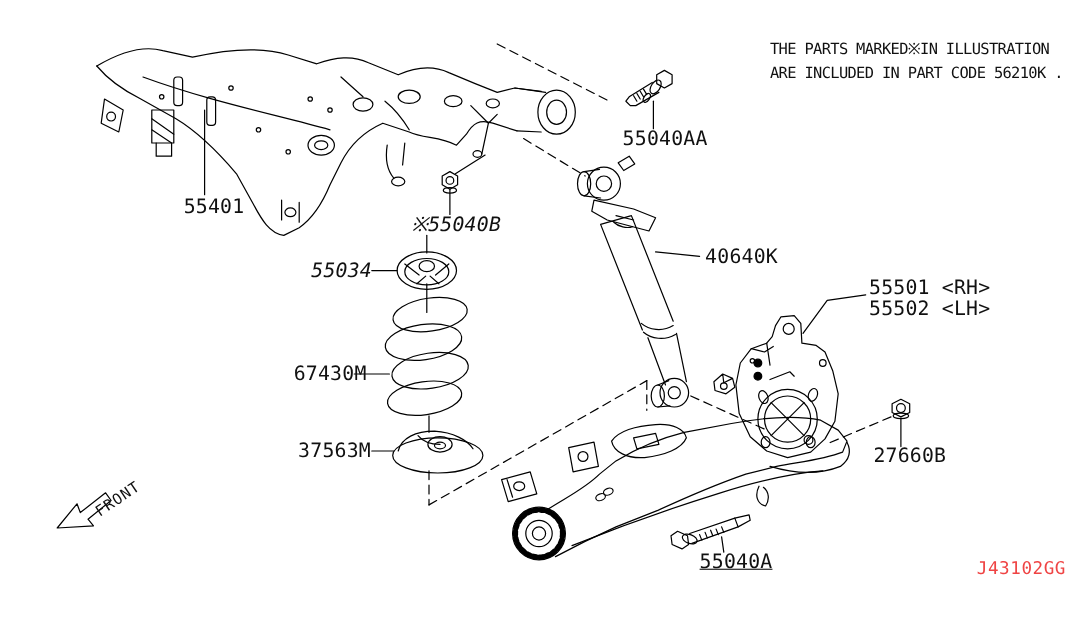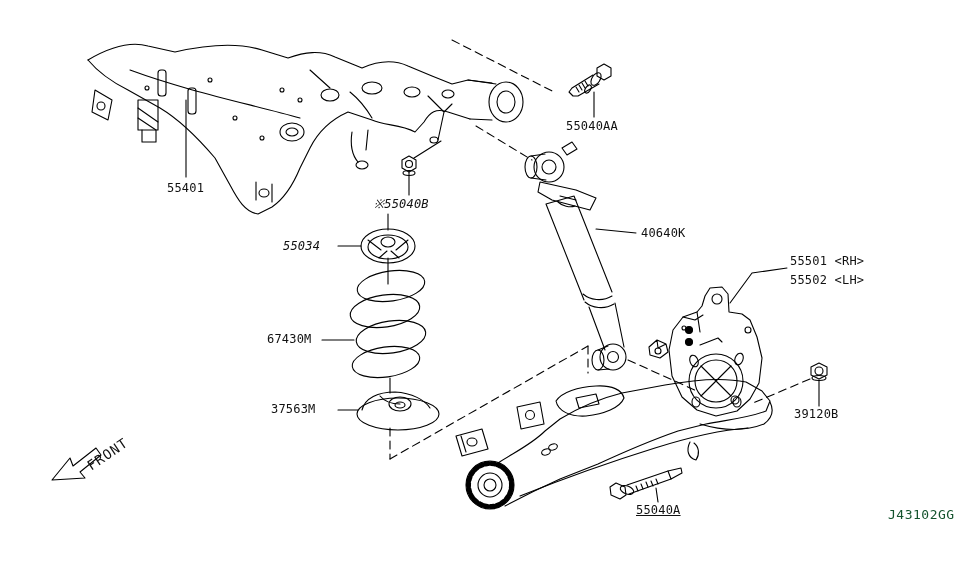--- a/index.html
+++ b/index.html
@@ -1,23 +1,23 @@
 <!DOCTYPE html>
 <html><head>
 <meta charset="utf-8">
 <style>
   html,body{margin:0;padding:0;background:#ffffff;}
   #stage{position:relative;width:975px;height:566px;background:#ffffff;overflow:hidden;
          font-family:"DejaVu Sans Mono","Liberation Mono",monospace;color:#111;}
   #art{position:absolute;left:0;top:0;}
-  .lbl{position:absolute;font-size:12px;line-height:15px;white-space:nowrap;
+  .lbl{position:absolute;font-size:18px;line-height:15px;white-space:nowrap;
        letter-spacing:0.2px;color:#111;}
   .note{position:absolute;font-size:14px;line-height:22px;white-space:nowrap;
         letter-spacing:-0.6px;color:#111;}
-  .code{position:absolute;font-size:13px;letter-spacing:0.5px;color:#14532d;}
+  .code{position:absolute;font-size:16px;letter-spacing:0.5px;color:#ef4444;}
   .front{position:absolute;left:84px;top:460px;font-size:13.5px;letter-spacing:1px;
          transform:rotate(-34deg);transform-origin:0 0;color:#111;}
 </style>
 </head>
 <body>
 
 <div id="stage">
 
   <svg id="art" width="975" height="566" viewBox="0 0 975 566" fill="none" stroke="#000" stroke-width="1.1" stroke-linecap="round" stroke-linejoin="round">
 
@@ -184,29 +184,33 @@
       <path d="M588,346 L588,373"></path>
       <path d="M628,360 L697,391"></path>
       <path d="M810,379 L753,403"></path>
     </g>
 
     <g>
       <path d="M52,480 L70,458 L73,466 L96,448 L101,455 L80,472 L85,478 Z"></path>
     </g>
   </svg>
 
+  <div class="note" style="left:700px;top:34px;">
+    <div>THE PARTS MARKED※IN ILLUSTRATION</div>
+    <div>ARE INCLUDED IN PART CODE 56210K .</div>
+  </div>
 
   <div class="lbl" style="left:167px;top:181px;text-align:right;">55401</div>
   <div class="lbl" style="left:566px;top:119px;">55040AA</div>
   <div class="lbl" style="left:374px;top:197px;font-style:italic;">※55040B</div>
   <div class="lbl" style="left:283px;top:239px;font-style:italic;">55034</div>
   <div class="lbl" style="left:267px;top:332px;">67430M</div>
   <div class="lbl" style="left:271px;top:402px;">37563M</div>
   <div class="lbl" style="left:641px;top:226px;">40640K</div>
   <div class="lbl" style="left:790px;top:254px;">55501 &lt;RH&gt;</div>
   <div class="lbl" style="left:790px;top:273px;">55502 &lt;LH&gt;</div>
-  <div class="lbl" style="left:794px;top:407px;">39120B</div>
+  <div class="lbl" style="left:794px;top:407px;">27660B</div>
   <div class="lbl" style="left:636px;top:503px;text-decoration:underline;">55040A</div>
 
   <div class="front">FRONT</div>
   <div class="code" style="left:888px;top:507px;">J43102GG</div>
 
 </div>
 
 </body></html>

